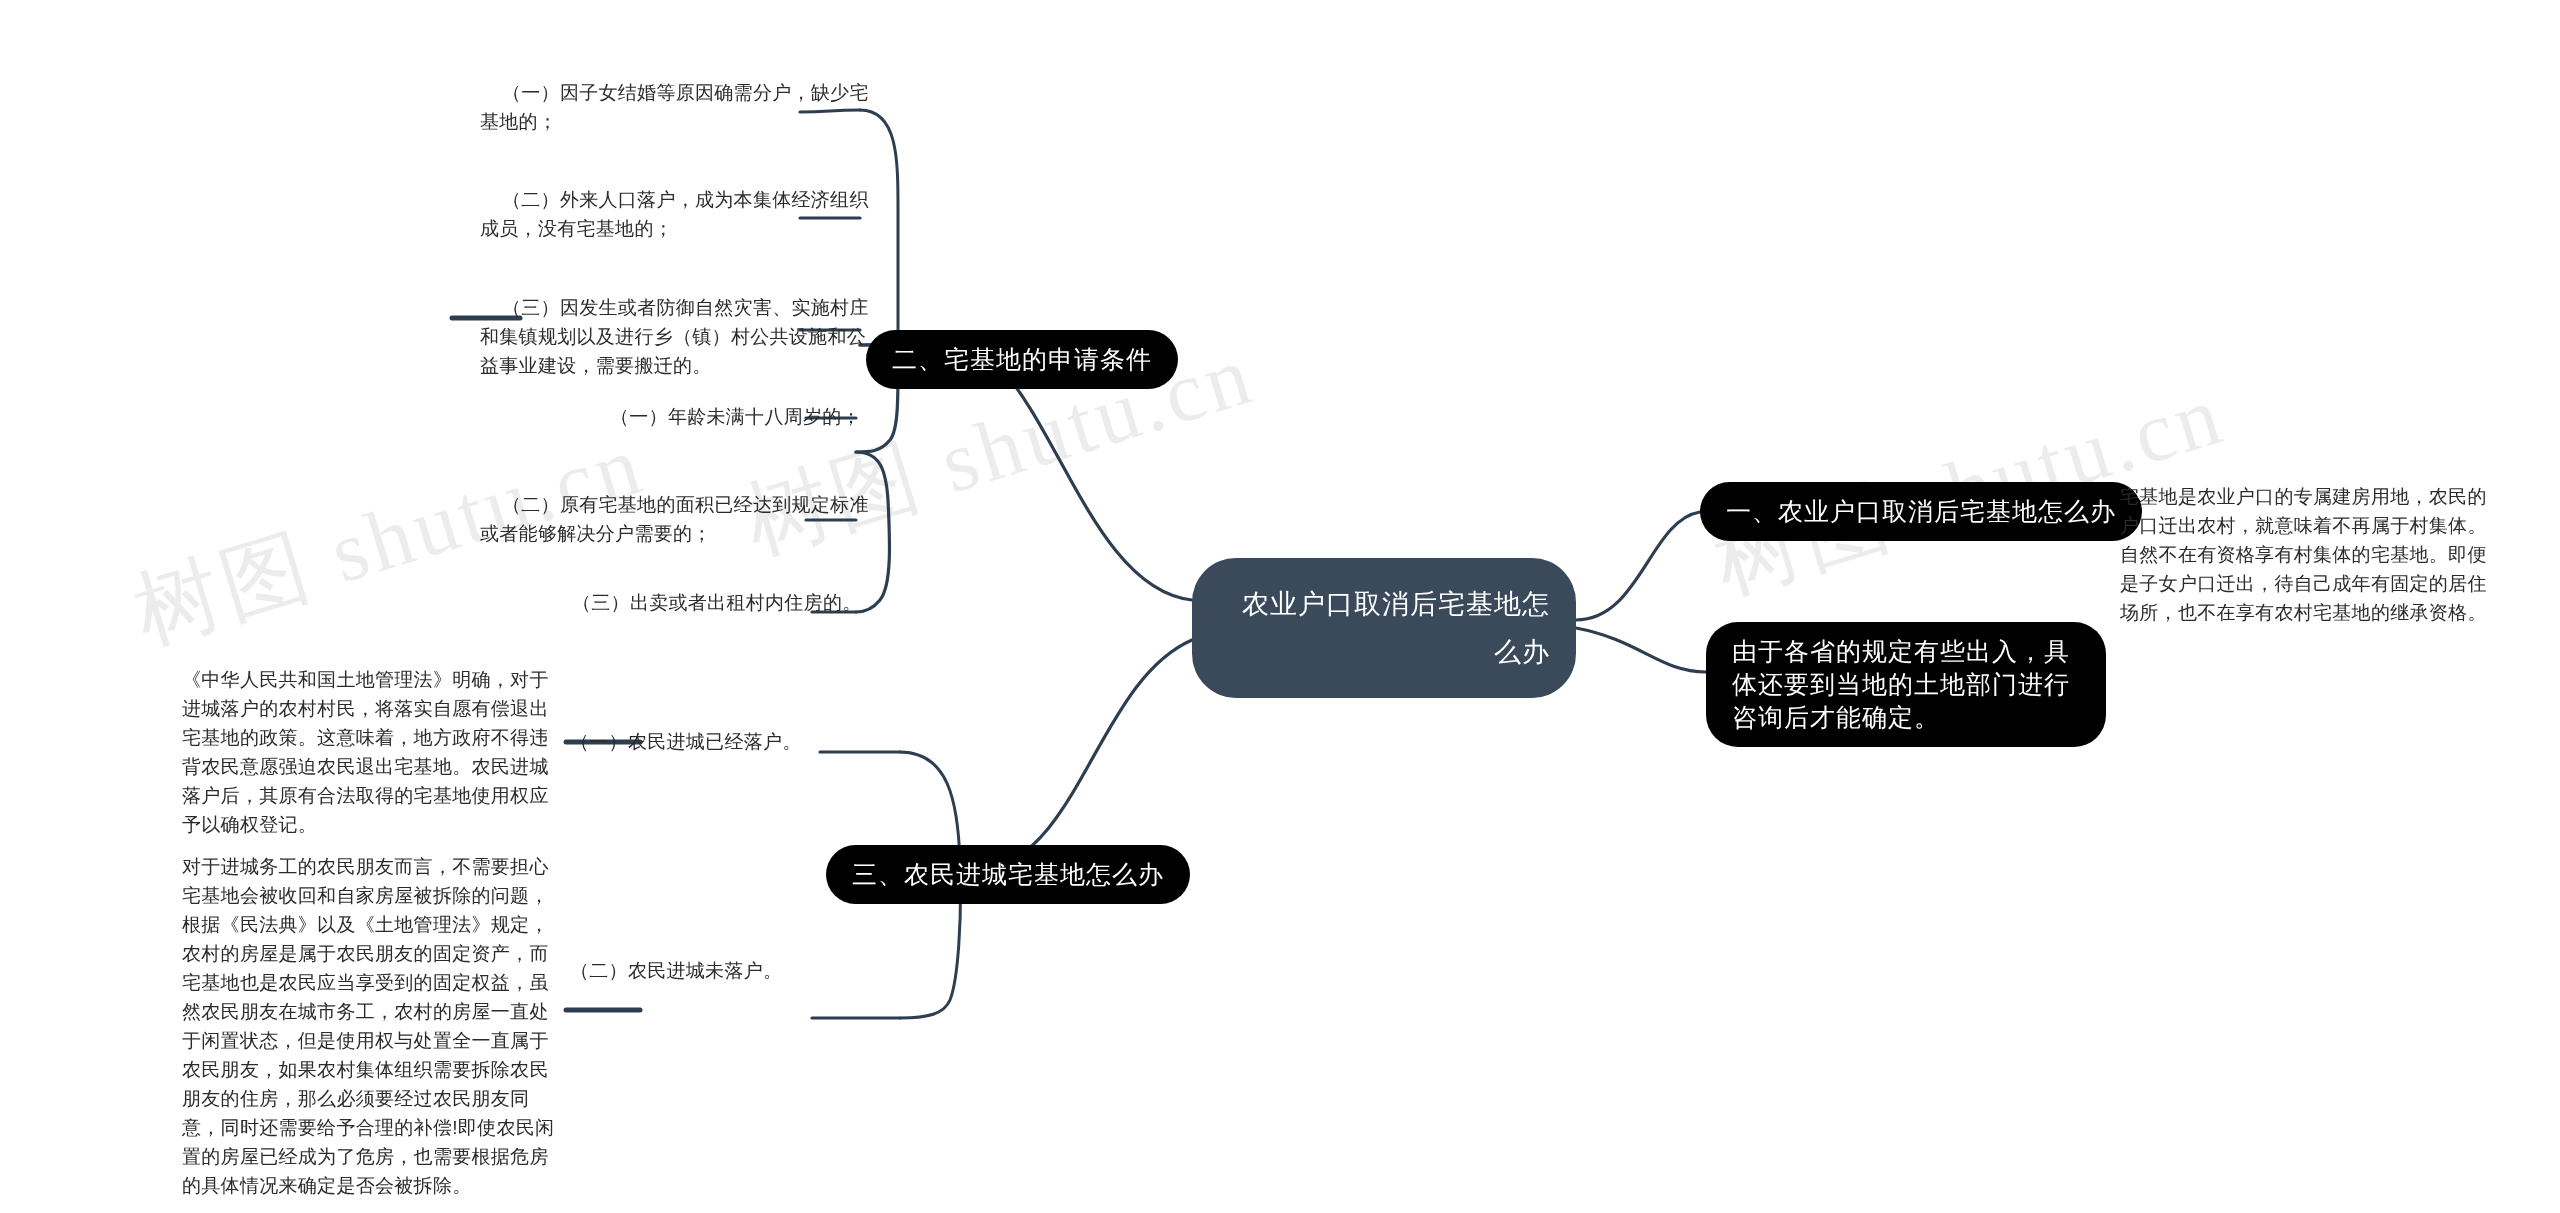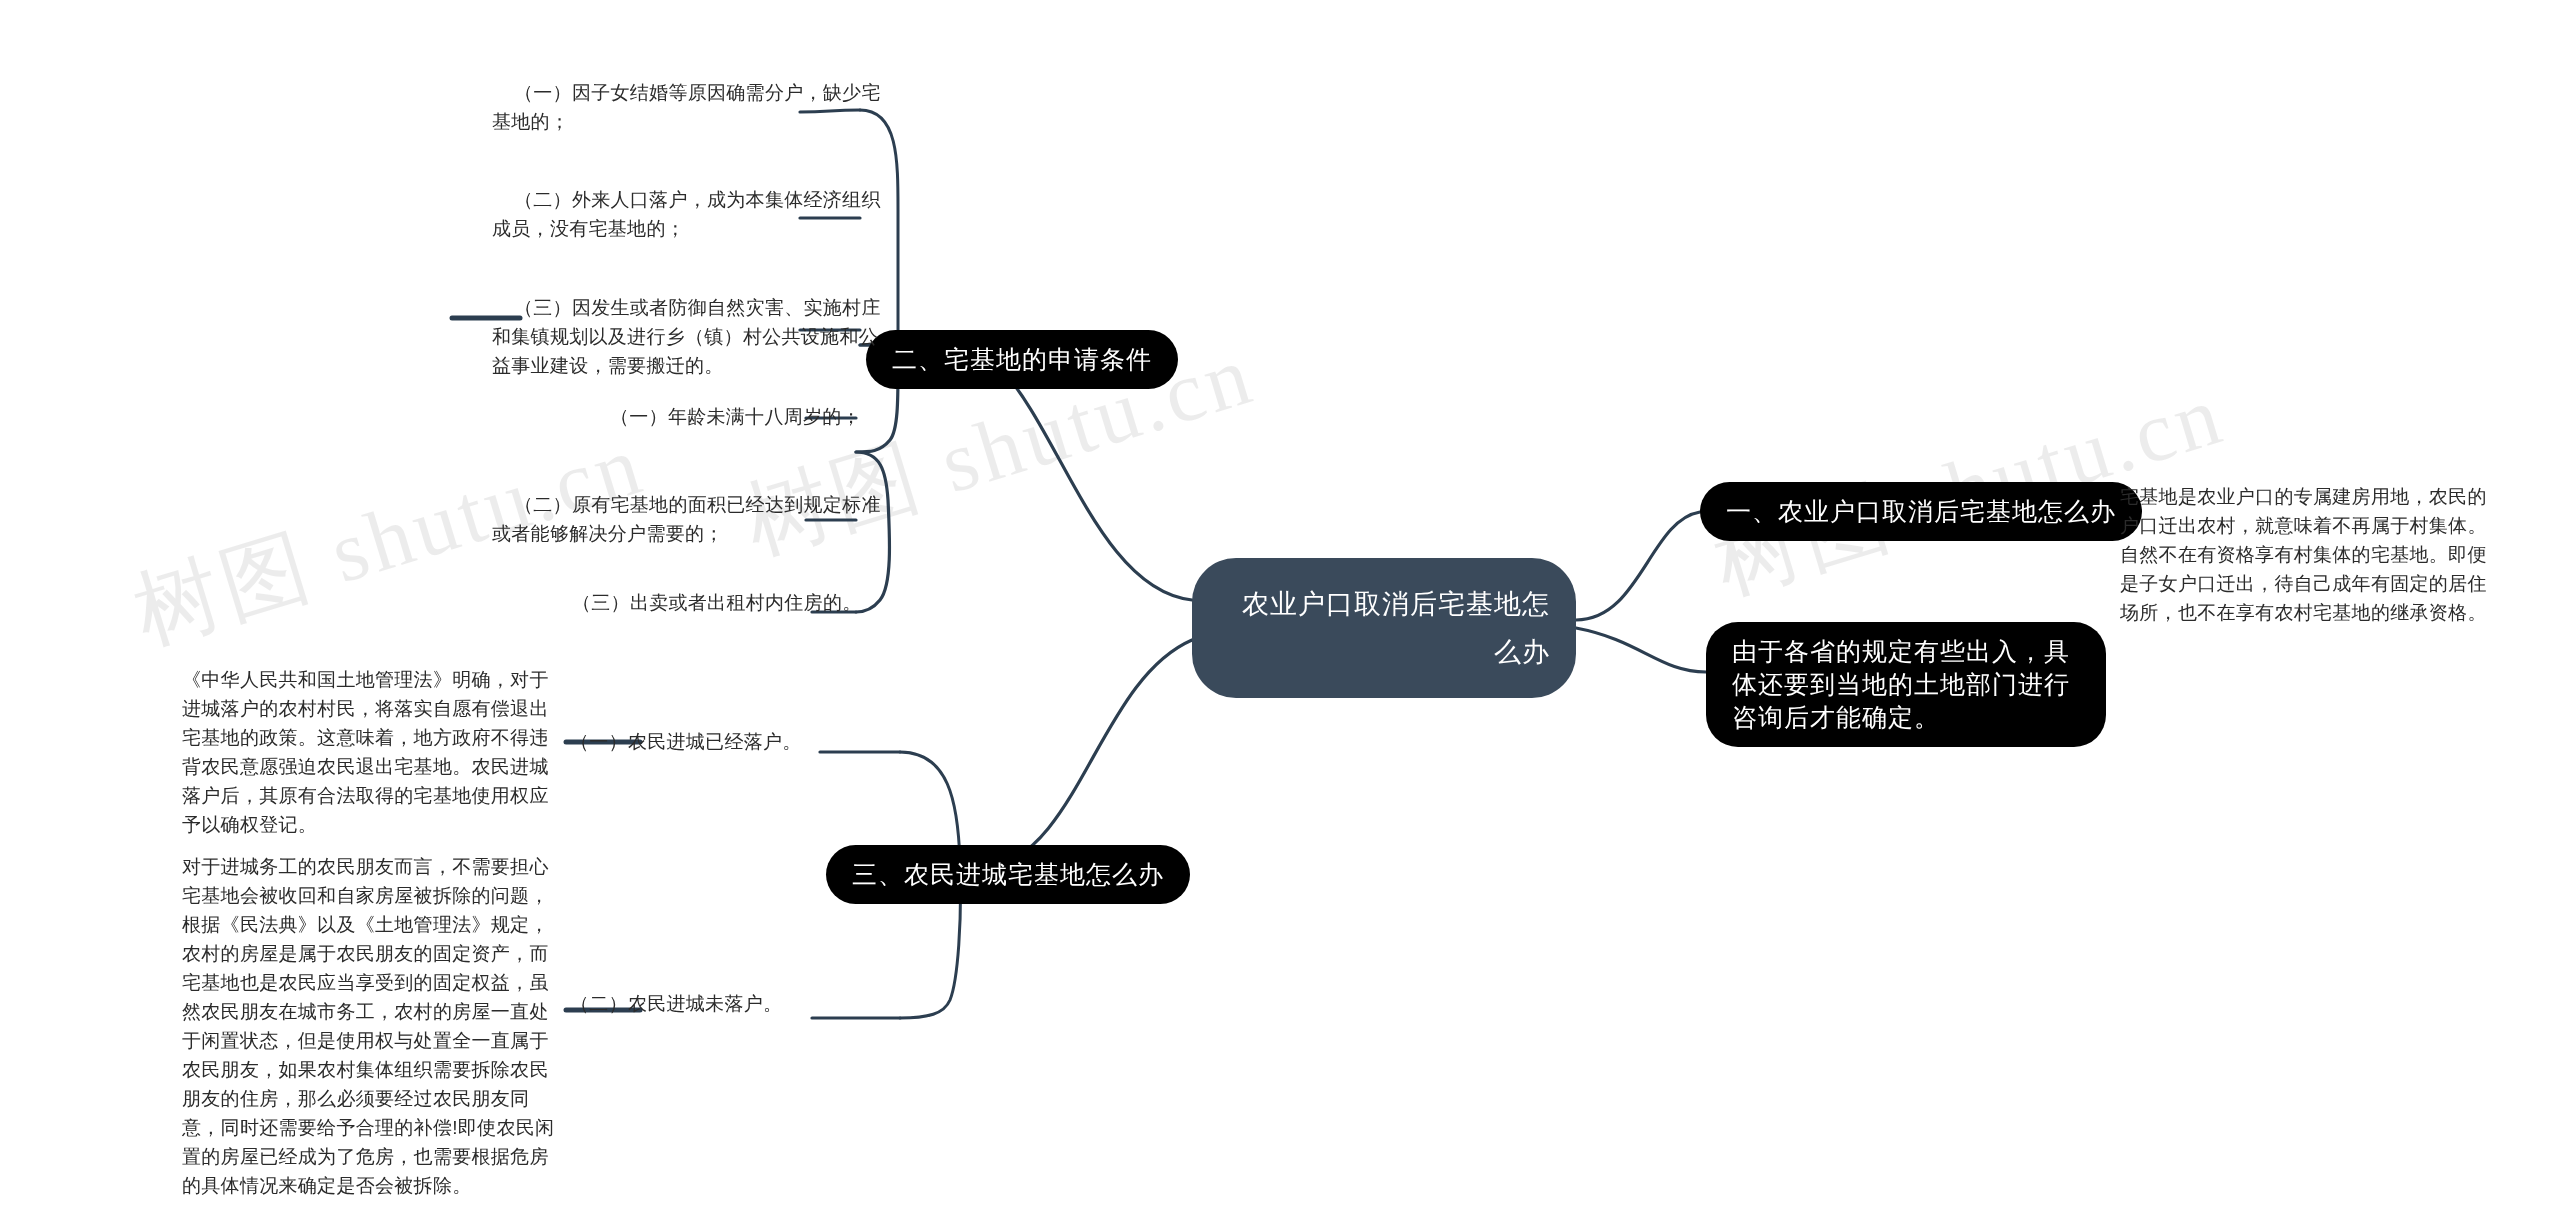--- a/index.html
+++ b/index.html
@@ -52,36 +52,36 @@
     letter-spacing:1px;
   }
   .branch.wrap{white-space:normal;}
 
   .leaf{
     color:#2b2b2b;
     font-size:19px;
     line-height:29px;
     letter-spacing:.3px;
   }
-  .leaf.indent{text-indent:22px;margin-left:12px;}
+  .leaf.indent{text-indent:22px;}
 
   .l-b1txt{left:2120px;top:482px;width:370px;}
   .l-root-left{left:80px;top:290px;width:372px;}
 
   .l-c1{left:480px;top:78px;width:390px;}
   .l-c2{left:480px;top:185px;width:390px;}
   .l-c3{left:480px;top:293px;width:390px;}
   .l-c4{left:480px;top:402px;width:390px;text-indent:130px;}
   .l-c5{left:480px;top:490px;width:390px;}
   .l-c6{left:480px;top:588px;width:390px;text-indent:92px;}
 
   .l-d1{left:182px;top:665px;width:376px;}
   .l-d2{left:480px;top:727px;width:390px;text-indent:90px;}
   .l-d3{left:182px;top:852px;width:376px;}
-  .l-d4{left:480px;top:989px;width:390px;text-indent:90px;}
+  .l-d4{left:480px;top:956px;width:390px;text-indent:90px;}
 </style>
 </head>
 <body>
 
 <div id="canvas">
 
   <div class="wm" style="left:120px;top:560px;">树图 shutu.cn</div>
   <div class="wm" style="left:730px;top:470px;">树图 shutu.cn</div>
   <div class="wm" style="left:1700px;top:510px;">树图 shutu.cn</div>
 

